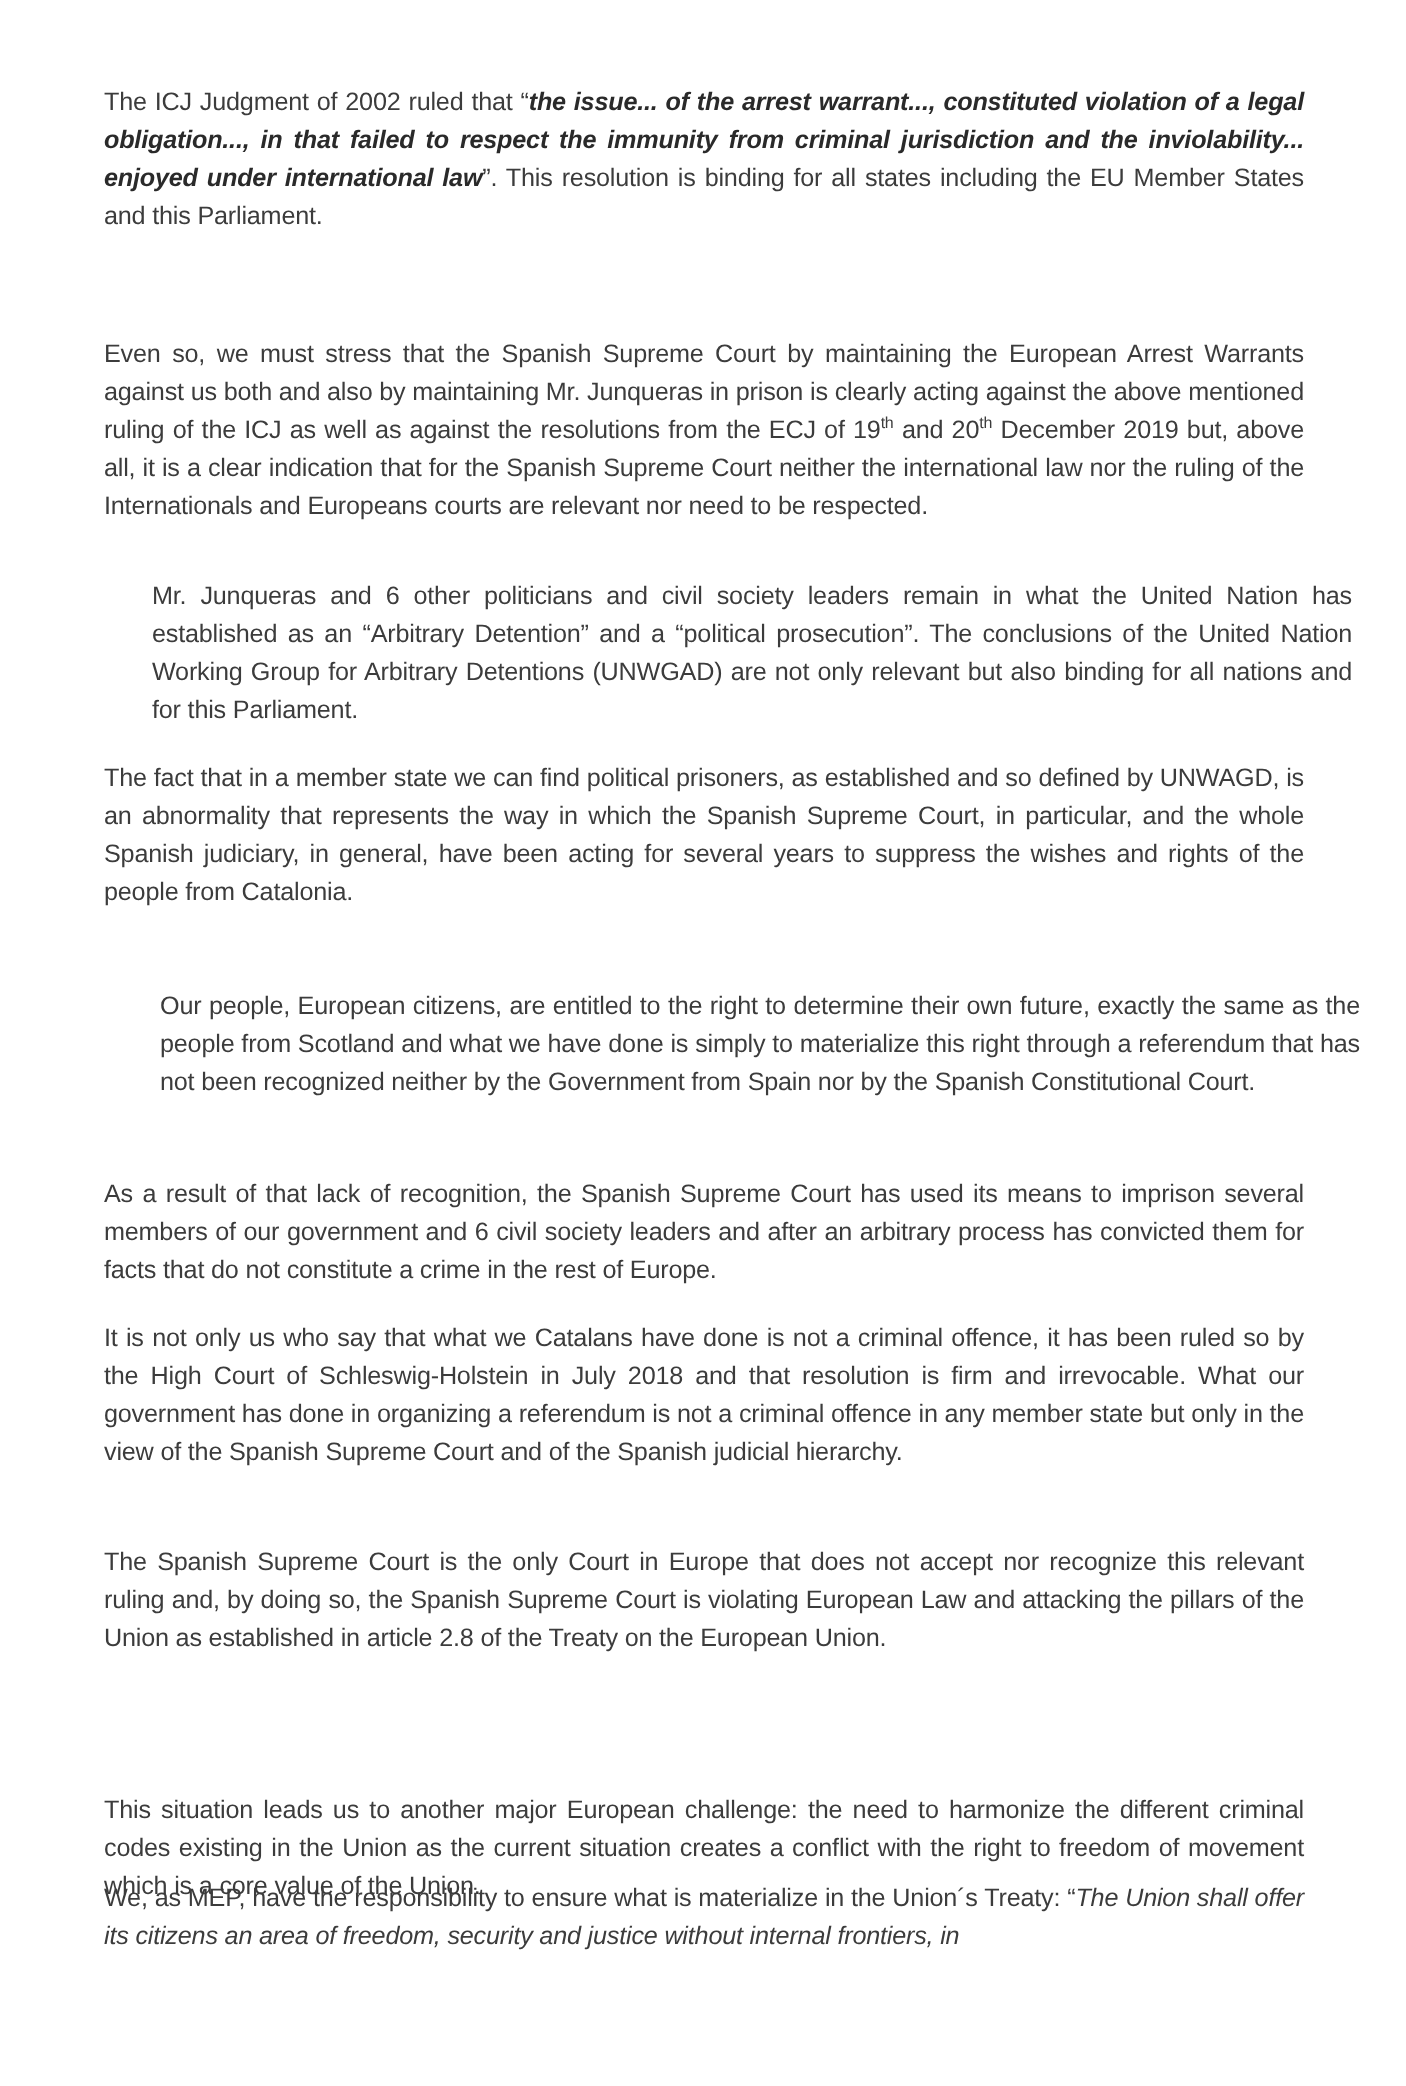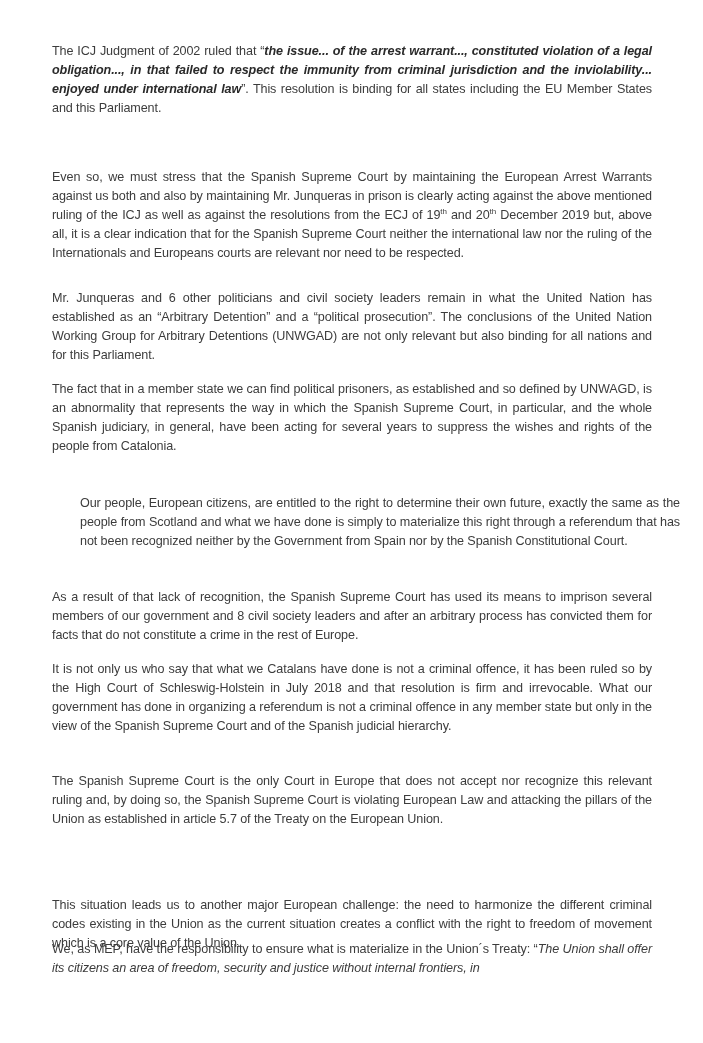--- a/index.html
+++ b/index.html
@@ -17,29 +17,29 @@
 </style>
 </head>
 <body>
 
 <div class="page">
 
   <p class="para" style="top:42px;"><span> The ICJ Judgment of 2002 ruled that “</span><span class="bi">the issue... of the arrest warrant..., constituted violation of a legal obligation..., in that failed to respect the immunity from criminal jurisdiction and the inviolability... enjoyed under international law</span><span>”. This resolution is binding for all states including the EU Member States and this Parliament.</span></p>
 
   <p class="para" style="top:168px;"><span>Even so, we must stress that the Spanish Supreme Court by maintaining the European Arrest Warrants against us both and also by maintaining Mr. Junqueras in prison is clearly acting against the above mentioned ruling of the ICJ as well as against the resolutions from the ECJ of 19</span><sup>th</sup><span> and 20</span><sup>th</sup><span> December 2019 but, above all, it is a clear indication that for the Spanish Supreme Court neither the international law nor the ruling of the Internationals and Europeans courts are relevant nor need to be respected.</span></p>
 
-  <p class="para" style="top:289px;"> Mr. Junqueras and 6 other politicians and civil society leaders remain in what the United Nation has established as an “Arbitrary Detention” and a “political prosecution”. The conclusions of the United Nation Working Group for Arbitrary Detentions (UNWGAD) are not only relevant but also binding for all nations and for this Parliament.</p>
+  <p class="para" style="top:289px;margin-left:24px;"> Mr. Junqueras and 6 other politicians and civil society leaders remain in what the United Nation has established as an “Arbitrary Detention” and a “political prosecution”. The conclusions of the United Nation Working Group for Arbitrary Detentions (UNWGAD) are not only relevant but also binding for all nations and for this Parliament.</p>
 
   <p class="para" style="top:380px;"> The fact that in a member state we can find political prisoners, as established and so defined by UNWAGD, is an abnormality that represents the way in which the Spanish Supreme Court, in particular, and the whole Spanish judiciary, in general, have been acting for several years to suppress the wishes and rights of the people from Catalonia.</p>
 
   <p class="para" style="top:494px;margin-left:28px;"> Our people, European citizens, are entitled to the right to determine their own future, exactly the same as the people from Scotland and what we have done is simply to materialize this right through a referendum that has not been recognized neither by the Government from Spain nor by the Spanish Constitutional Court.</p>
 
-  <p class="para" style="top:588px;"> As a result of that lack of recognition, the Spanish Supreme Court has used its means to imprison several members of our government and 8 civil society leaders and after an arbitrary process has convicted them for facts that do not constitute a crime in the rest of Europe.</p>
+  <p class="para" style="top:588px;"> As a result of that lack of recognition, the Spanish Supreme Court has used its means to imprison several members of our government and 6 civil society leaders and after an arbitrary process has convicted them for facts that do not constitute a crime in the rest of Europe.</p>
 
   <p class="para" style="top:660px;"> It is not only us who say that what we Catalans have done is not a criminal offence, it has been ruled so by the High Court of Schleswig-Holstein in July 2018 and that resolution is firm and irrevocable. What our government has done in organizing a referendum is not a criminal offence in any member state but only in the view of the Spanish Supreme Court and of the Spanish judicial hierarchy.</p>
 
-  <p class="para" style="top:772px;"> The Spanish Supreme Court is the only Court in Europe that does not accept nor recognize this relevant ruling and, by doing so, the Spanish Supreme Court is violating European Law and attacking the pillars of the Union as established in article 5.7 of the Treaty on the European Union.</p>
+  <p class="para" style="top:772px;"> The Spanish Supreme Court is the only Court in Europe that does not accept nor recognize this relevant ruling and, by doing so, the Spanish Supreme Court is violating European Law and attacking the pillars of the Union as established in article 2.8 of the Treaty on the European Union.</p>
 
   <p class="para" style="top:896px;"> This situation leads us to another major European challenge: the need to harmonize the different criminal codes existing in the Union as the current situation creates a conflict with the right to freedom of movement which is a core value of the Union.</p>
 
   <p class="para" style="top:940px;"><span> We, as MEP, have the responsibility to ensure what is materialize in the Union´s Treaty: “</span><span class="it">The Union shall offer its citizens an area of freedom, security and justice without internal frontiers, in</span></p>
 
 </div>
 
 </body></html>

